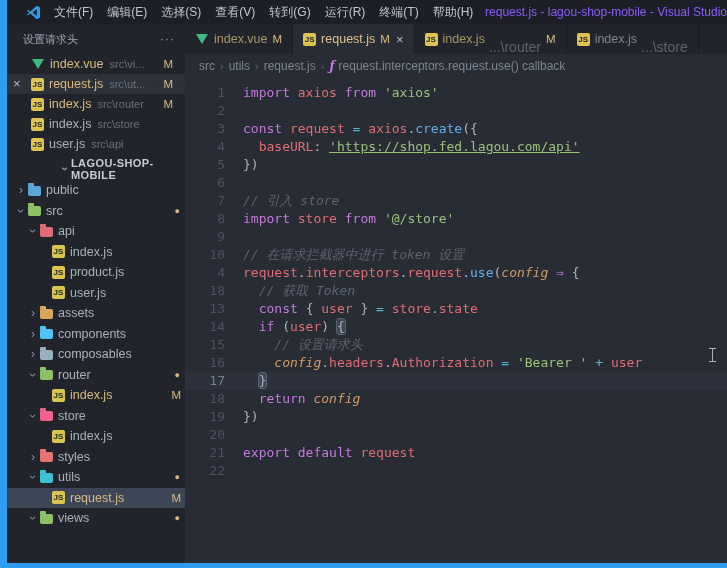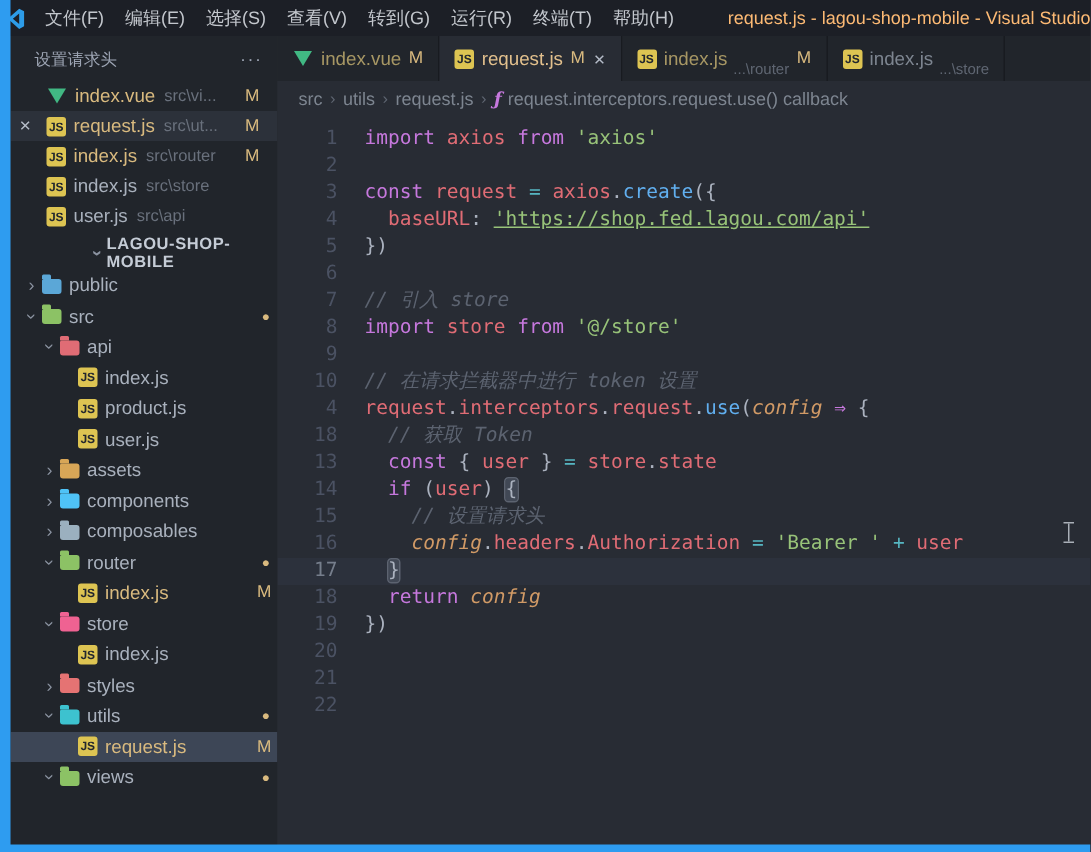--- a/index.html
+++ b/index.html
@@ -11,24 +11,24 @@
   }
   
   .edge-left  { position:absolute; left:0; top:0; width:7px; height:568px; background:var(--accent); z-index:50; }
   .edge-bottom{ position:absolute; left:0; bottom:0; width:727px; height:5px; background:var(--accent); z-index:51; }
   .ibeam { position:absolute; left:708px; top:348px; width:9px; height:14px; z-index:60; }
   .ibeam i { position:absolute; background:#aab0b8; }
   .ibeam .v { left:4px; top:1px; width:1px; height:12px; }
   .ibeam .t { left:1px; top:0; width:7px; height:1px; }
   .ibeam .b { left:1px; bottom:0; width:7px; height:1px; }
   
-  .titlebar { height:24px; background:#1c1f26; display:flex; align-items:center; padding-left:2px; overflow:hidden; white-space:nowrap; }
+  .titlebar { height:24px; background:#1c1f26; display:flex; align-items:center; padding-left:26px; overflow:hidden; white-space:nowrap; }
   .logo { width:15px; height:15px; margin-right:6px; flex:none; }
   .menu-item { padding:0 7px; font-size:12px; color:#c3c7cd; cursor:default; }
-  .window-title { margin-left:auto; font-size:12px; color:#fdba74; overflow:hidden; white-space:nowrap; }
+  .window-title { margin-left:auto; font-size:12px; color:#8b5cf6; overflow:hidden; white-space:nowrap; }
   
   .main { position:absolute; top:24px; left:7px; right:0; bottom:0; display:flex; }
   .sidebar { width:178px; flex:none; background:#21252b; color:#a9b1bd; overflow:hidden; }
   .sb-header { height:30px; display:flex; align-items:center; padding:0 10px 0 16px; font-size:11px; color:#9da5b4; }
   .sb-header .more { margin-left:auto; color:#9da5b4; letter-spacing:1px; font-size:12px; }
   .section-h { height:22px; display:flex; align-items:center; font-weight:bold; font-size:11px; color:#bdc4cf; padding-left:4px; }
   .chev { display:inline-block; width:12px; color:#8b93a1; font-size:12px; text-align:center; flex:none; }
   .chev.open { transform:rotate(90deg); }
   
   .oe-row { height:20px; display:flex; align-items:center; padding:0 8px 0 24px; position:relative; font-size:12.5px; color:#a9b1bd; white-space:nowrap; }
@@ -49,21 +49,21 @@
   .tree-root-h { height:22px; margin-top:4px; display:flex; align-items:center; font-weight:bold; font-size:11px; letter-spacing:.4px; color:#c5ccd6; padding-left:4px;margin-left:48px; }
   .tree-row { height:20.5px; display:flex; align-items:center; font-size:12.5px; color:#a9b1bd; white-space:nowrap; }
   .tree-row.selected { background:var(--sel); color:#d4d8df; }
   
   .editor-pane { flex:1; min-width:0; display:flex; flex-direction:column; background:#282c34; }
   .tabbar { height:30px; background:#21252b; display:flex; align-items:stretch; overflow:hidden; flex:none; }
   .tab { display:flex; align-items:center; padding:0 10px; font-size:12.5px; border-right:1px solid #181b20; color:#7d8590; background:#21252b; white-space:nowrap; }
   .tab.active { background:#282c34; color:#d7dae0; }
   .tab .name.mod-on { color:#e2c08d; }
   .tab .name.mod-off { color:#a79764; }
-  .tab .desc { font-size:10px; color:#5f6672; margin-left:4px;margin-top:15px; }
+  .tab .desc { font-size:14px; color:#5f6672; margin-left:4px;margin-top:15px; }
   .tab .badge { margin-left:5px; padding:0; }
   .tab .close { margin-left:6px; color:#b6bdc9; font-size:13px; }
   .breadcrumbs { height:24px; display:flex; align-items:center; padding-left:14px; font-size:12px; color:#7d8590; flex:none; }
   .bc-sep { color:#5f6672; margin:0 5px; font-size:11px; }
   .bc-sym { color:#c678dd; font-weight:bold; font-style:italic; margin-right:4px; font-family:"DejaVu Serif",serif; }
   .code-area { flex:1; padding-top:6px; font-family:"DejaVu Sans Mono",monospace; font-size:13px; line-height:18px; overflow:hidden; position:relative; }
   .code-row { display:flex; height:18px; }
   .code-row.active { background:#2c313c; }
   .ln { width:40px; text-align:right; color:#4b5263; flex:none; }
   .code-row.active .ln { color:#767e8c; }
@@ -363,20 +363,21 @@
         <div class="code-row">
           <span class="ln">19</span>
           <span class="code-text"><span class="tk-p">})</span></span>
         </div>
         <div class="code-row">
           <span class="ln">20</span>
           <span class="code-text"></span>
         </div>
         <div class="code-row">
           <span class="ln">21</span>
+          <span class="code-text"><span class="tk-k">export</span><span class="tk-t"> </span><span class="tk-k">default</span><span class="tk-t"> </span><span class="tk-v">request</span></span>
         </div>
         <div class="code-row">
           <span class="ln">22</span>
           <span class="code-text"></span>
         </div>
       </div>
   </div>
 </div>
 
 <div class="edge-left"></div>

